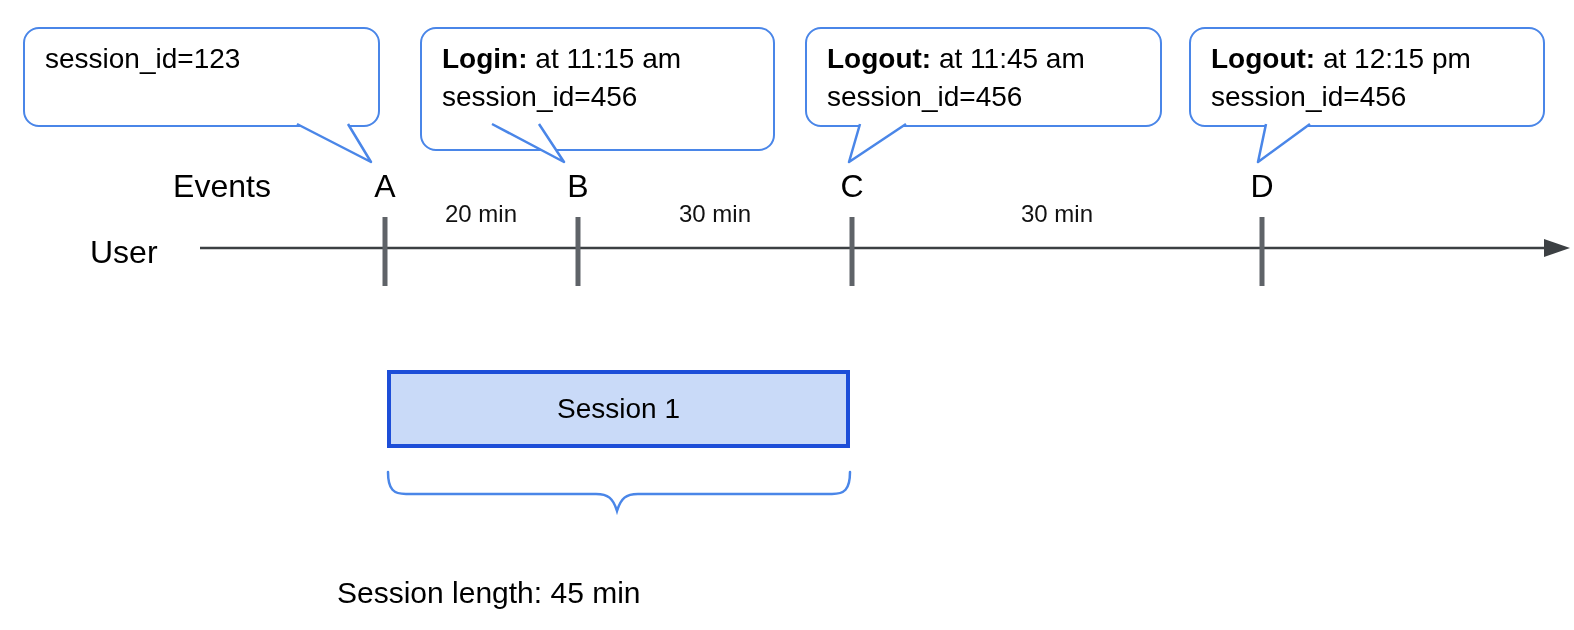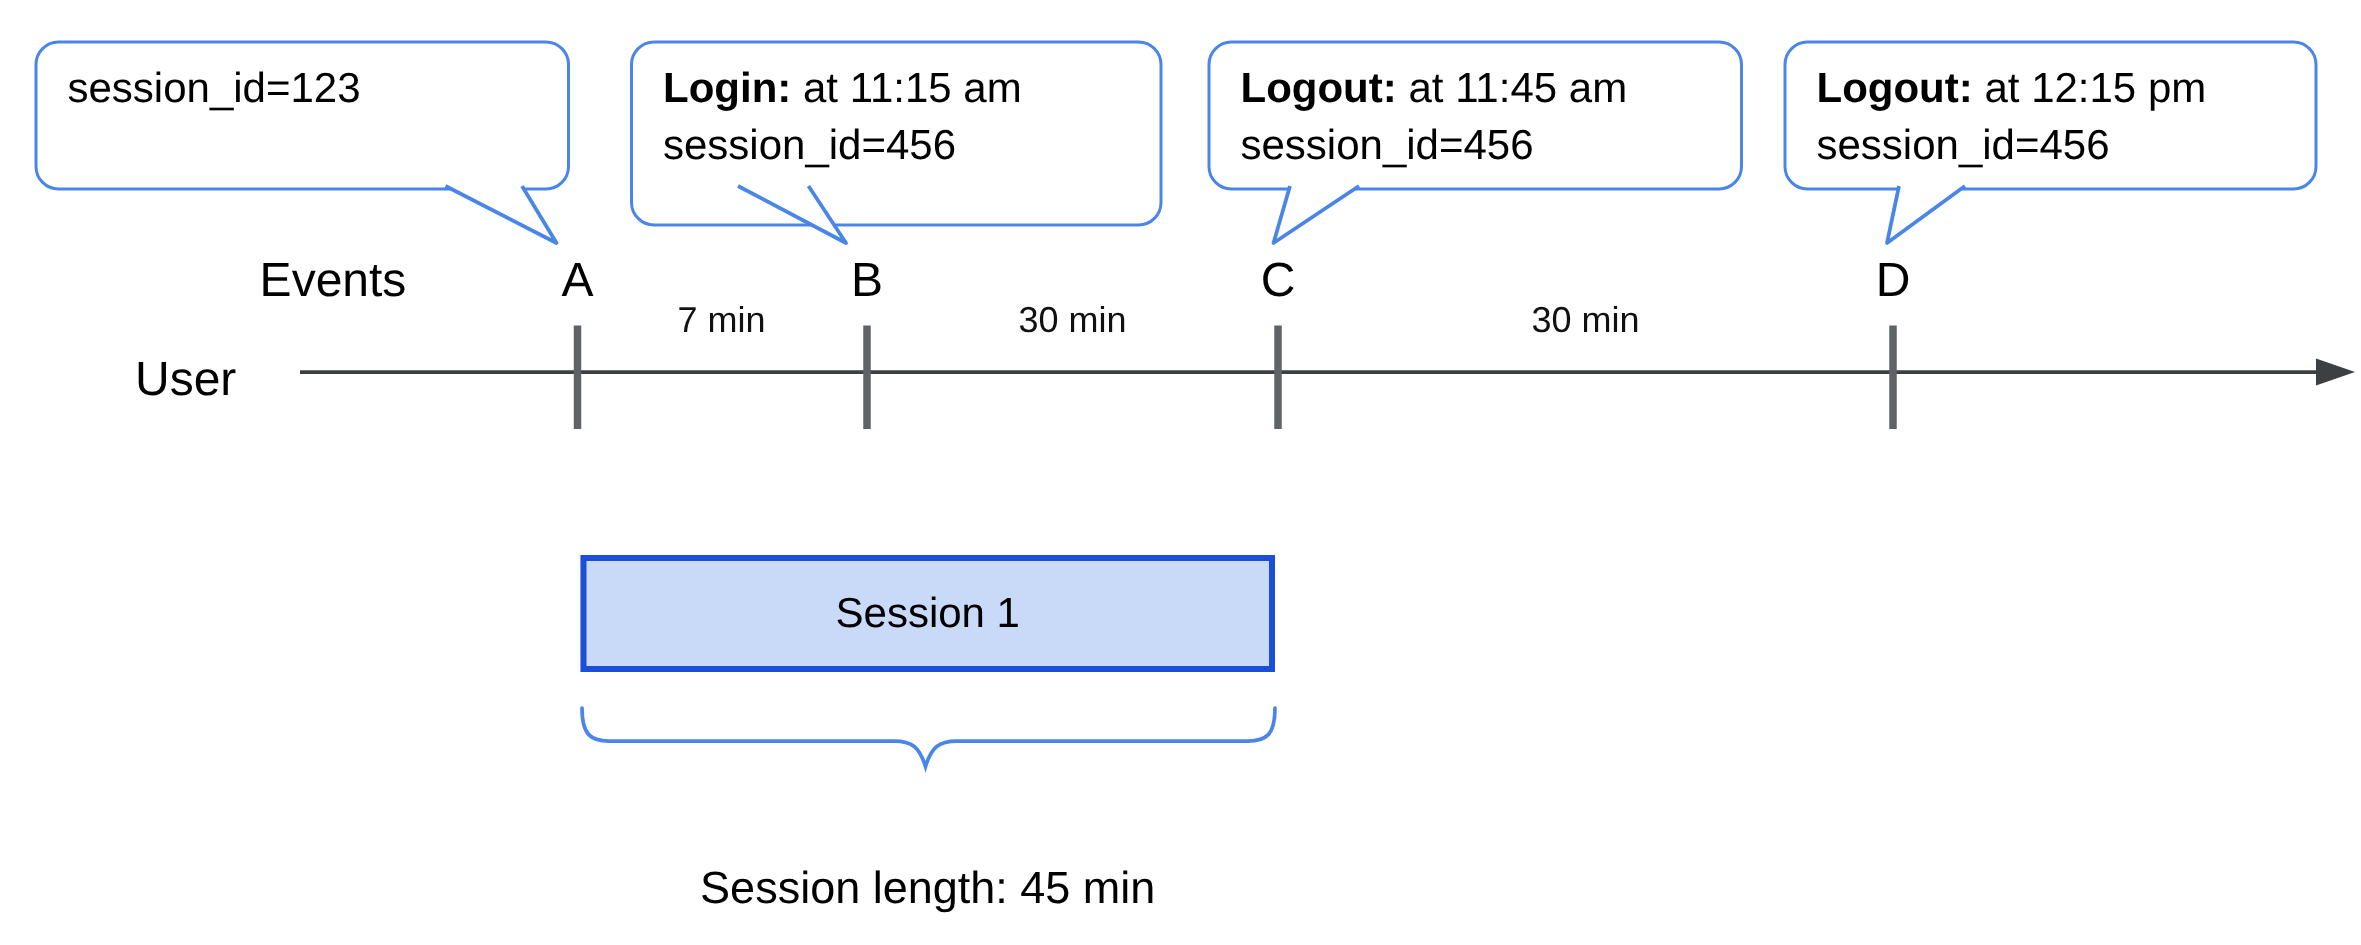--- a/index.html
+++ b/index.html
@@ -59,21 +59,20 @@
     display: flex;
     align-items: center;
     justify-content: center;
     font-size: 28px;
     z-index: 1;
   }
   .session-length {
     position: absolute;
     left: 337px; top: 576px;
     width: 563px;
-    text-align: center;
     font-size: 30px;
     z-index: 2;
   }
 </style>
 </head>
 <body>
 
 <div class="canvas">
 
   <div class="callout" style="left:23px; top:27px; width:357px; height:100px;">
@@ -95,21 +94,21 @@
     <div>session_id=456</div>
   </div>
 
   <div class="label events-label" style="left:167px; top:168px; width:110px;">Events</div>
 
   <div class="label event-letter" style="left:365px; top:168px; width:40px;">A</div>
   <div class="label event-letter" style="left:558px; top:168px; width:40px;">B</div>
   <div class="label event-letter" style="left:832px; top:168px; width:40px;">C</div>
   <div class="label event-letter" style="left:1242px; top:168px; width:40px;">D</div>
 
-  <div class="label interval-label" style="left:431px; top:200px; width:100px;">7 min</div>
+  <div class="label interval-label" style="left:431px; top:200px; width:100px;">20 min</div>
   <div class="label interval-label" style="left:665px; top:200px; width:100px;">30 min</div>
   <div class="label interval-label" style="left:1007px; top:200px; width:100px;">30 min</div>
 
   <div class="label user-label" style="left:90px; top:234px;">User</div>
 
   <div class="session-box">
     <span>Session 1</span>
   </div>
 
   <div class="session-length">Session length: 45 min</div>

